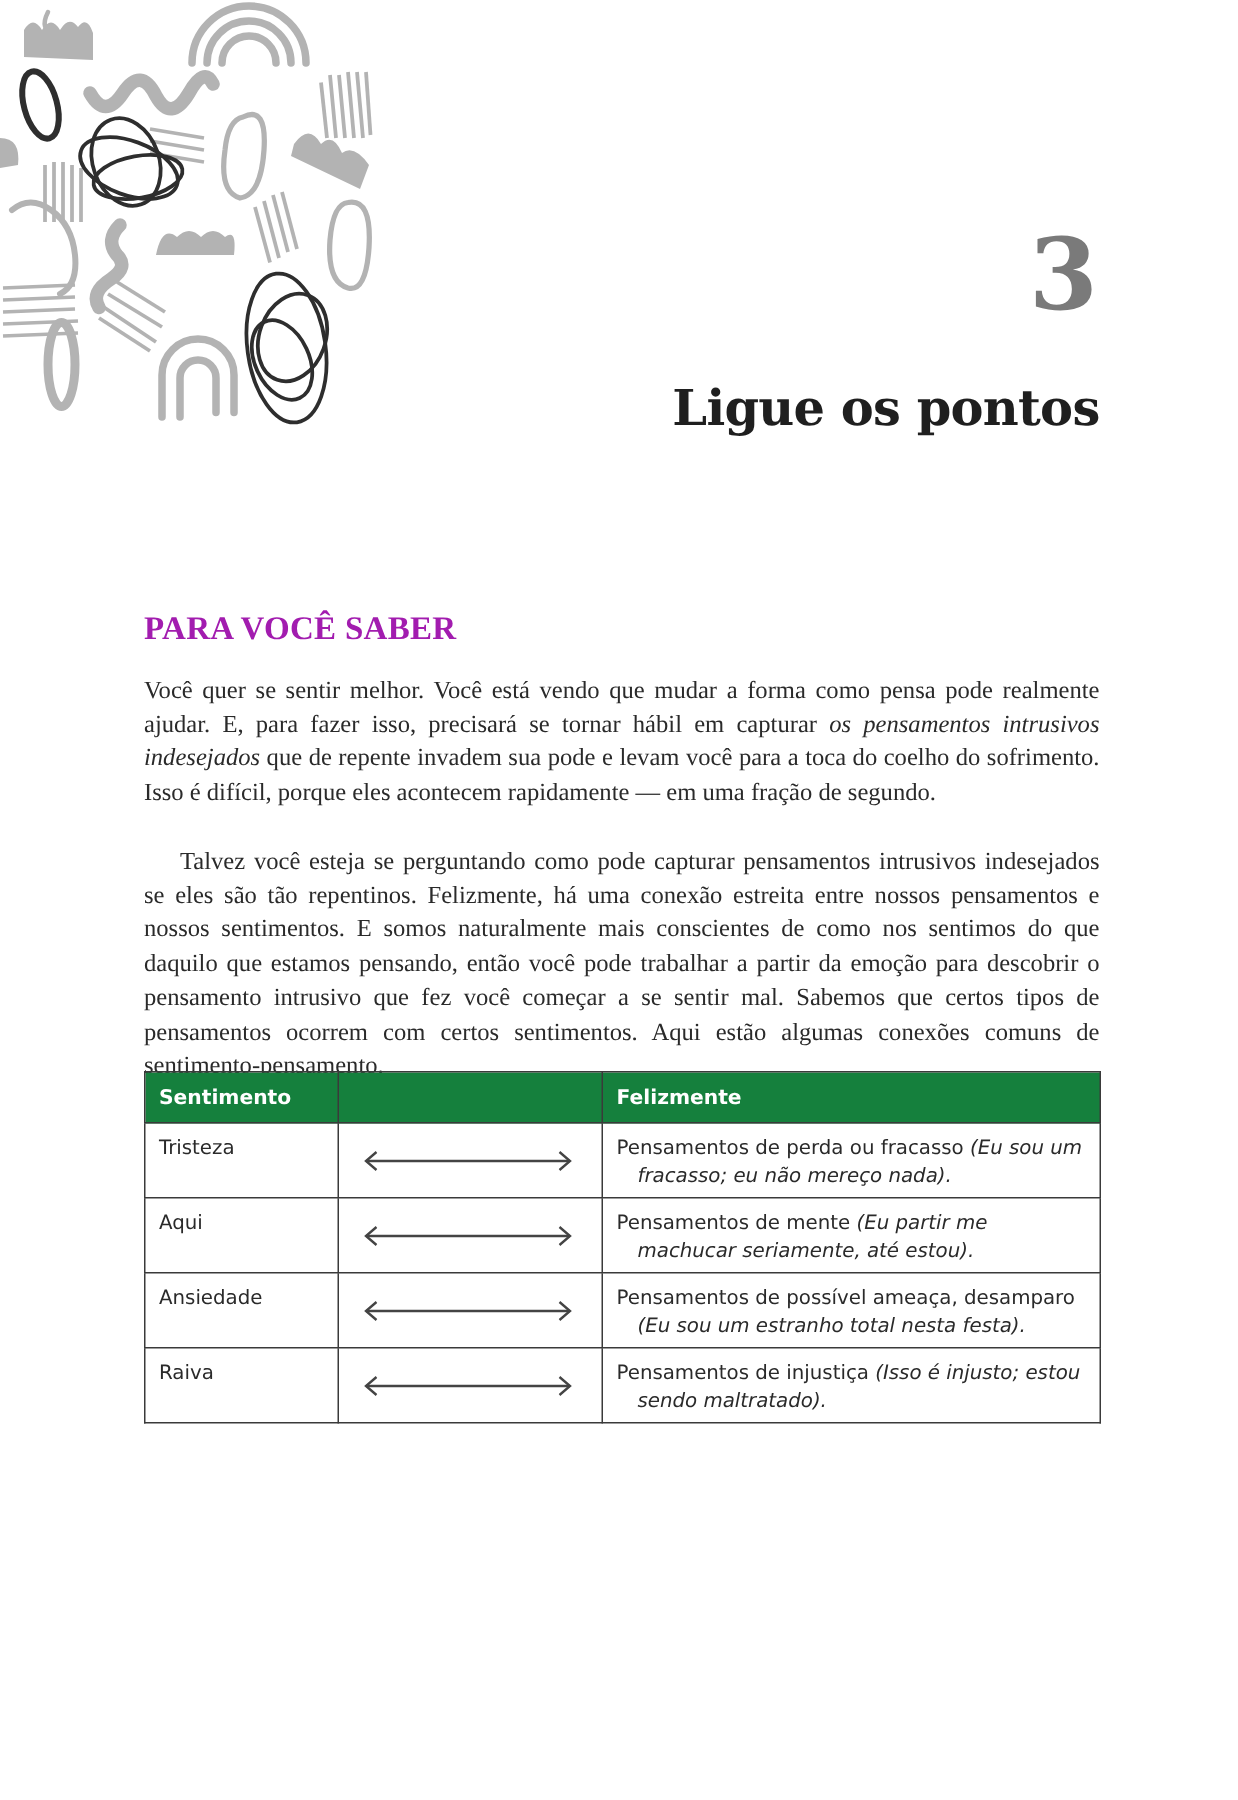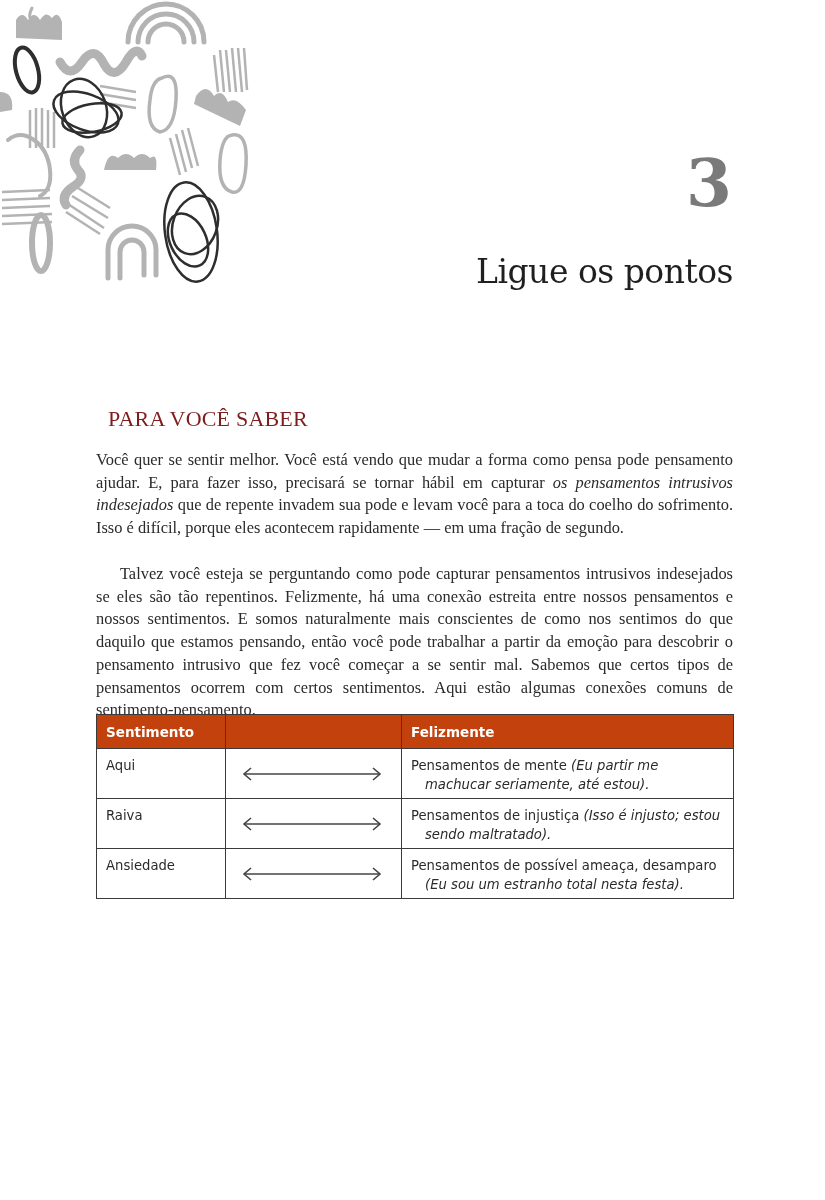--- a/index.html
+++ b/index.html
@@ -7,48 +7,48 @@
 
   .deco { position: absolute; left: 0; top: 0; width: 260px; height: 290px; }
 
   .chapter-num {
     position: absolute; right: 93px; top: 150px;
     font-family: "DejaVu Serif", serif; font-weight: bold;
     font-size: 66px; color: #7a7a7a; line-height: 1;
   }
   .chapter-title {
     position: absolute; right: 92px; top: 252px;
-    font-family: "DejaVu Serif", serif; font-weight: normal;
+    font-family: "DejaVu Serif", serif; font-weight: bold;
     font-size: 33px; color: #1f1f1f; line-height: 1.2; letter-spacing: -0.5px;
   }
 
   .section-head {
-    position: absolute; left: 108px; top: 406px;
-    font-family: "Liberation Serif", serif; font-weight: normal;
-    font-size: 22px; color: #7f1d1d; letter-spacing: 0.2px;
+    position: absolute; left: 96px; top: 406px;
+    font-family: "Liberation Serif", serif; font-weight: bold;
+    font-size: 22px; color: #a21caf; letter-spacing: 0.2px;
   }
 
   .body-text {
     position: absolute; left: 96px; width: 637px;
     font-family: "Liberation Serif", serif; font-size: 16.4px;
     line-height: 22.7px; color: #2a2a2a; text-align: justify;
   }
   .body-text p { margin: 0; }
   .p1 { top: 449px; }
   .p2 { top: 539px; }
   .p2 p { text-indent: 24px; margin-top: 24px; }
   .body-text em { font-style: italic; }
 
   table.conn {
     position: absolute; left: 96px; top: 714px; width: 638px;
     border-collapse: collapse;
     font-family: "DejaVu Sans", sans-serif; font-size: 13.2px; color: #2a2a2a;
   }
   table.conn th {
-    background: #c2410c; color: #ffffff; text-align: left;
+    background: #15803d; color: #ffffff; text-align: left;
     font-weight: bold; font-size: 13.5px;
     height: 33px; padding: 0 9px; border: 1px solid #3a3a3a;
   }
   table.conn td {
     border: 1px solid #3a3a3a; vertical-align: top;
     height: 50px; padding: 0 9px; box-sizing: border-box;
   }
   .c1 { width: 110px; }
   .c2 { width: 157px; }
   .feel { padding-top: 9px !important; }
@@ -139,75 +139,89 @@
     <ellipse cx="188" cy="240" rx="18" ry="28" transform="rotate(-25 188 240)"></ellipse>
   </g>
 </svg>
 
 <div class="chapter-num">3</div>
 <div class="chapter-title">Ligue os pontos</div>
 
 <div class="section-head">PARA VOCÊ SABER</div>
 
 <div class="body-text p1">
-  <p><span>Você quer se sentir melhor. Você está vendo que mudar a forma como pensa pode pensamento ajudar. E, para fazer isso, precisará se tornar hábil em capturar </span><em>os pensamentos intrusivos indesejados</em><span> que de repente invadem sua pode e levam você para a toca do coelho do sofrimento. Isso é difícil, porque eles acontecem rapidamente — em uma fração de segundo.</span></p>
+  <p><span>Você quer se sentir melhor. Você está vendo que mudar a forma como pensa pode realmente ajudar. E, para fazer isso, precisará se tornar hábil em capturar </span><em>os pensamentos intrusivos indesejados</em><span> que de repente invadem sua pode e levam você para a toca do coelho do sofrimento. Isso é difícil, porque eles acontecem rapidamente — em uma fração de segundo.</span></p>
 </div>
 
 <div class="body-text p2">
   <p>Talvez você esteja se perguntando como pode capturar pensamentos intrusivos indesejados se eles são tão repentinos. Felizmente, há uma conexão estreita entre nossos pensamentos e nossos sentimentos. E somos naturalmente mais conscientes de como nos sentimos do que daquilo que estamos pensando, então você pode trabalhar a partir da emoção para descobrir o pensamento intrusivo que fez você começar a se sentir mal. Sabemos que certos tipos de pensamentos ocorrem com certos sentimentos. Aqui estão algumas conexões comuns de sentimento-pensamento.</p>
 </div>
 
 <table class="conn">
   <thead>
     <tr>
       <th class="c1">Sentimento</th>
       <th class="c2"></th>
       <th>Felizmente</th>
     </tr>
   </thead>
   <tbody id="rows">
+  <tr>
+    <td class="feel c1"><span class="f">Tristeza</span></td>
+    <td class="arrow-cell c2">
+      <svg width="140" height="14" viewBox="0 0 140 14">
+        <line x1="2" y1="7" x2="138" y2="7" stroke="#444" stroke-width="1.6"></line>
+        <polyline points="9,1 2,7 9,13" fill="none" stroke="#444" stroke-width="1.6"></polyline>
+        <polyline points="131,1 138,7 131,13" fill="none" stroke="#444" stroke-width="1.6"></polyline>
+      </svg>
+    </td>
+    <td class="thought">
+      <span class="l1">Pensamentos de perda ou fracasso </span><em class="l1i">(Eu sou um</em>
+      <em class="hang l2">fracasso; eu não mereço nada).</em>
+    </td>
+  </tr>
 
   <tr>
     <td class="feel c1"><span class="f">Aqui</span></td>
     <td class="arrow-cell c2">
       <svg width="140" height="14" viewBox="0 0 140 14">
         <line x1="2" y1="7" x2="138" y2="7" stroke="#444" stroke-width="1.6"></line>
         <polyline points="9,1 2,7 9,13" fill="none" stroke="#444" stroke-width="1.6"></polyline>
         <polyline points="131,1 138,7 131,13" fill="none" stroke="#444" stroke-width="1.6"></polyline>
       </svg>
     </td>
     <td class="thought">
       <span class="l1">Pensamentos de mente </span><em class="l1i">(Eu partir me</em>
       <em class="hang l2">machucar seriamente, até estou).</em>
     </td>
   </tr>
 
   <tr>
+    <td class="feel c1"><span class="f">Ansiedade</span></td>
+    <td class="arrow-cell c2">
+      <svg width="140" height="14" viewBox="0 0 140 14">
+        <line x1="2" y1="7" x2="138" y2="7" stroke="#444" stroke-width="1.6"></line>
+        <polyline points="9,1 2,7 9,13" fill="none" stroke="#444" stroke-width="1.6"></polyline>
+        <polyline points="131,1 138,7 131,13" fill="none" stroke="#444" stroke-width="1.6"></polyline>
+      </svg>
+    </td>
+    <td class="thought">
+      <span class="l1">Pensamentos de possível ameaça, desamparo</span><em class="l1i"></em>
+      <em class="hang l2">(Eu sou um estranho total nesta festa).</em>
+    </td>
+  </tr>
+
+  <tr>
     <td class="feel c1"><span class="f">Raiva</span></td>
     <td class="arrow-cell c2">
       <svg width="140" height="14" viewBox="0 0 140 14">
         <line x1="2" y1="7" x2="138" y2="7" stroke="#444" stroke-width="1.6"></line>
         <polyline points="9,1 2,7 9,13" fill="none" stroke="#444" stroke-width="1.6"></polyline>
         <polyline points="131,1 138,7 131,13" fill="none" stroke="#444" stroke-width="1.6"></polyline>
       </svg>
     </td>
     <td class="thought">
       <span class="l1">Pensamentos de injustiça </span><em class="l1i">(Isso é injusto; estou</em>
       <em class="hang l2">sendo maltratado).</em>
     </td>
   </tr>
-
-  <tr>
-    <td class="feel c1"><span class="f">Ansiedade</span></td>
-    <td class="arrow-cell c2">
-      <svg width="140" height="14" viewBox="0 0 140 14">
-        <line x1="2" y1="7" x2="138" y2="7" stroke="#444" stroke-width="1.6"></line>
-        <polyline points="9,1 2,7 9,13" fill="none" stroke="#444" stroke-width="1.6"></polyline>
-        <polyline points="131,1 138,7 131,13" fill="none" stroke="#444" stroke-width="1.6"></polyline>
-      </svg>
-    </td>
-    <td class="thought">
-      <span class="l1">Pensamentos de possível ameaça, desamparo</span><em class="l1i"></em>
-      <em class="hang l2">(Eu sou um estranho total nesta festa).</em>
-    </td>
-  </tr>
 </tbody>
 </table>
 
 </body></html>

